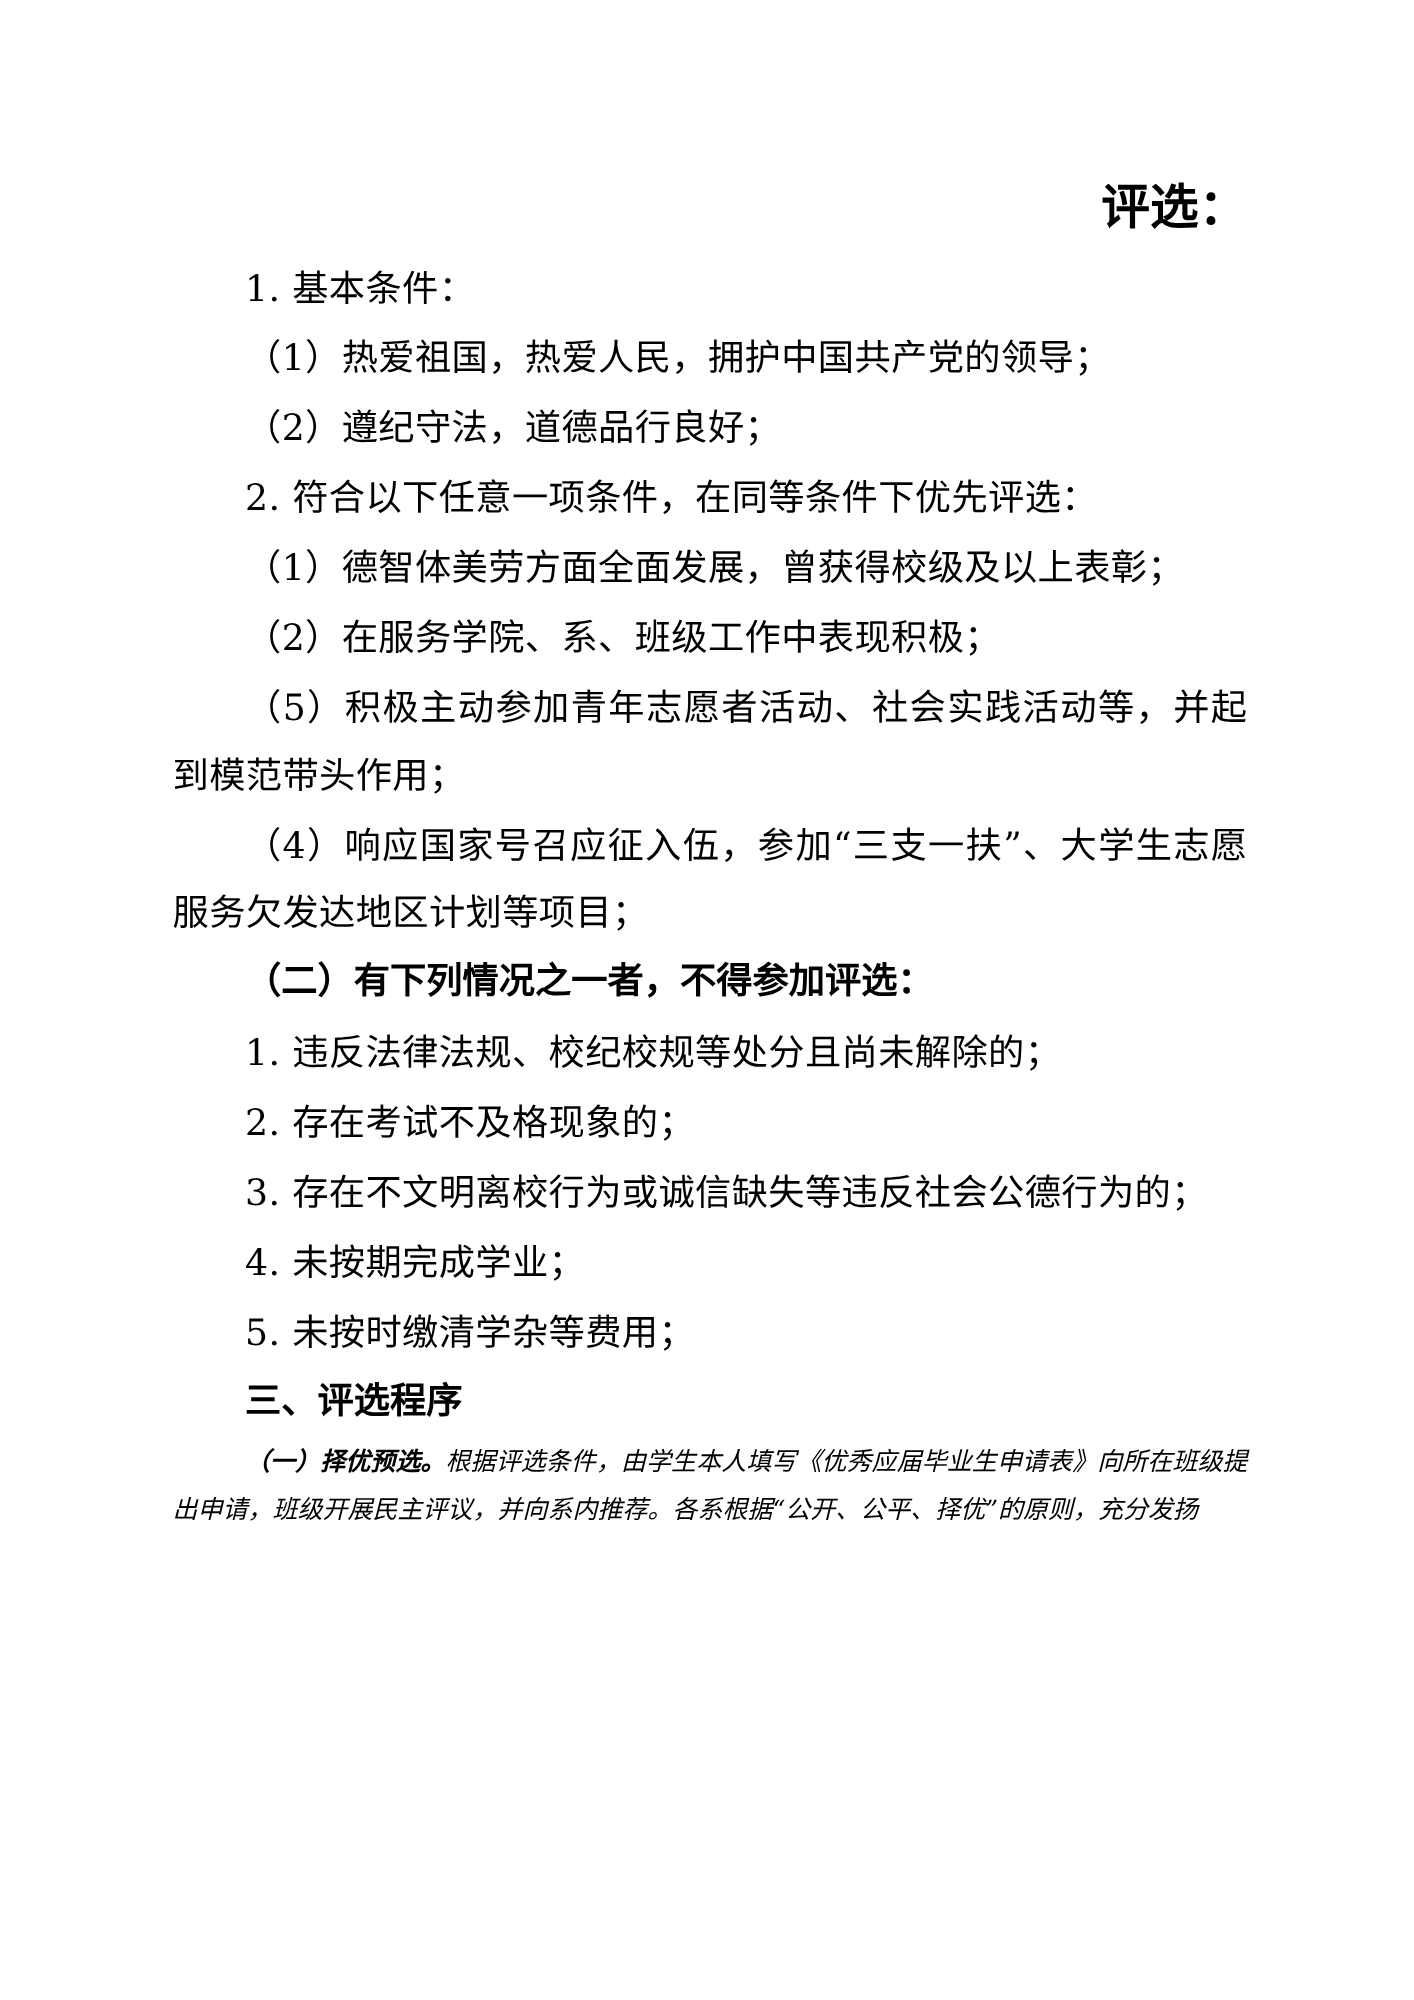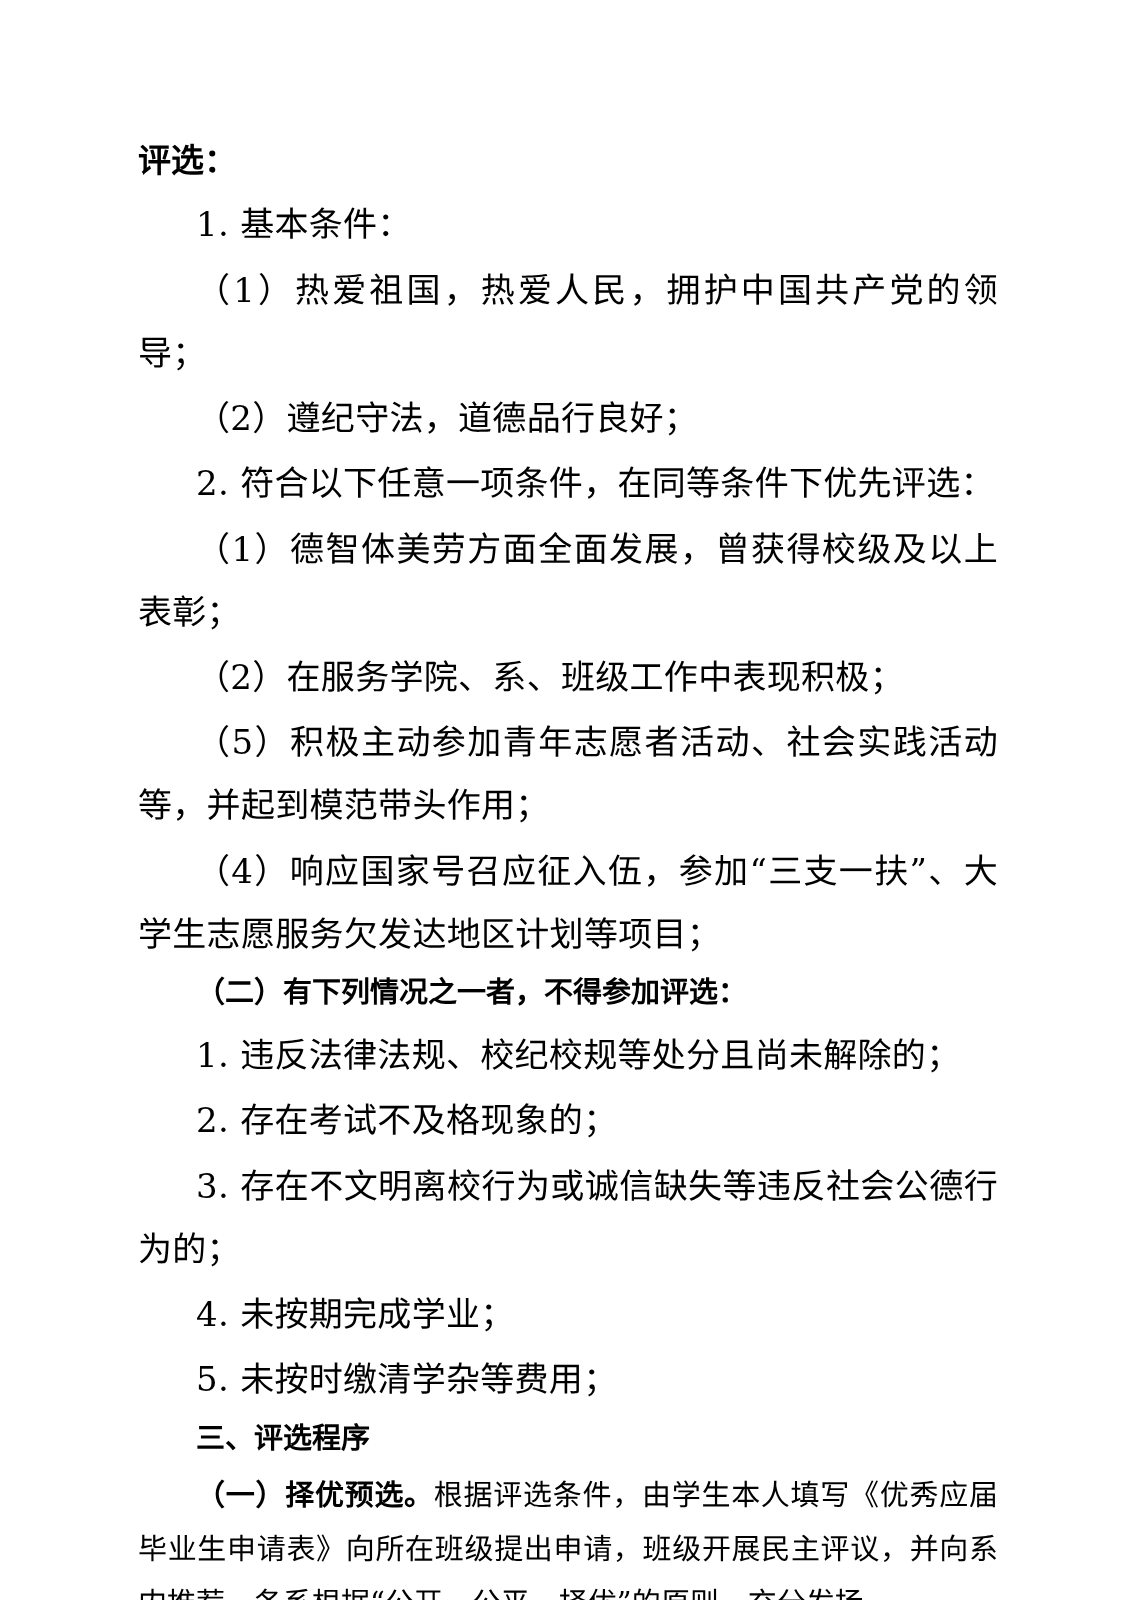--- a/index.html
+++ b/index.html
@@ -19,53 +19,55 @@
     background: #ffffff;
     overflow: hidden;
   }
   .content {
     position: absolute;
     left: 138px;
     top: 130px;
     width: 860px;
   }
   .para {
-    font-size: 34px;
+    font-size: 29px;
     line-height: 1.86;
     text-align: justify;
     margin: 0 0 2px 0;
     letter-spacing: 0.3px;
   }
   .indent {
     text-indent: 58px;
   }
   .bold {
     font-weight: bold;
   }
   .heading {
-    font-size: 33px;
+    font-size: 39px;
     line-height: 1.86;
     font-weight: bold;
     margin: 0 0 2px 0;
     text-indent: 0;
+    text-align: right;
   }
   .heading-indent {
     font-size: 29px;
     line-height: 1.86;
     font-weight: bold;
     margin: 0 0 2px 0;
     text-indent: 58px;
     font-family: Liberation Mono, monospace;
   }
   .mixed {
-    font-size: 29px;
+    font-size: 20px;
     line-height: 1.86;
     text-align: justify;
     margin: 0 0 2px 0;
     text-indent: 58px;
+    font-style: italic;
   }
 </style>
 </head>
 <body>
 
 <div class="page">
   <div class="content">
 
     <p class="heading">评选：</p>
     <p class="para indent">1. 基本条件：</p>

